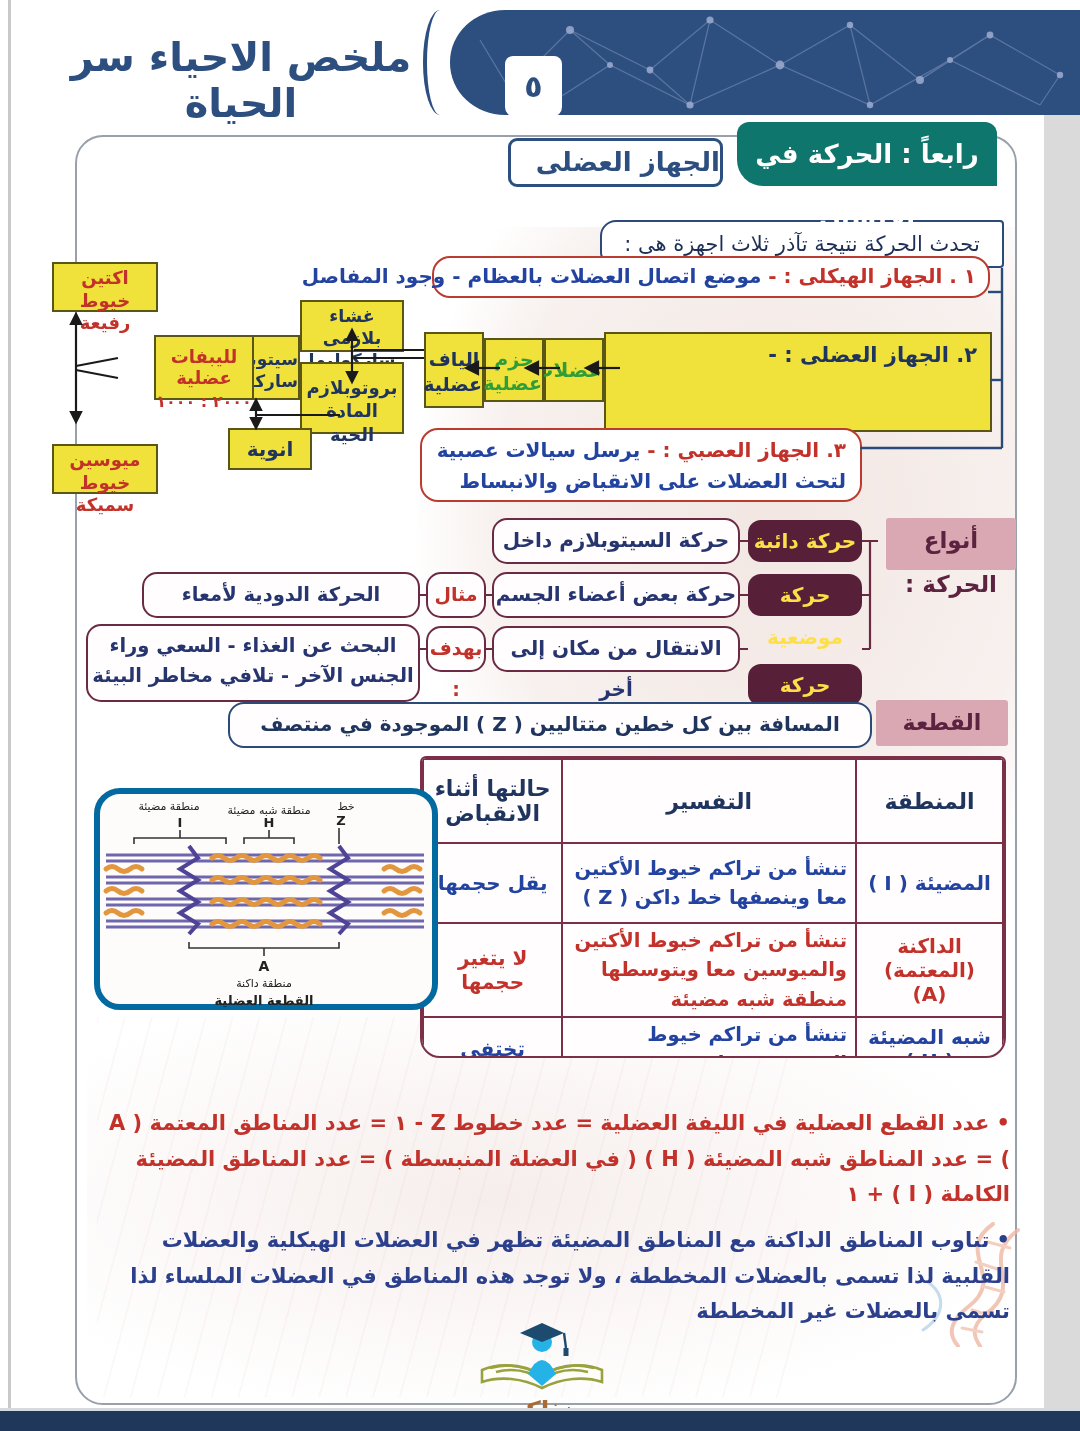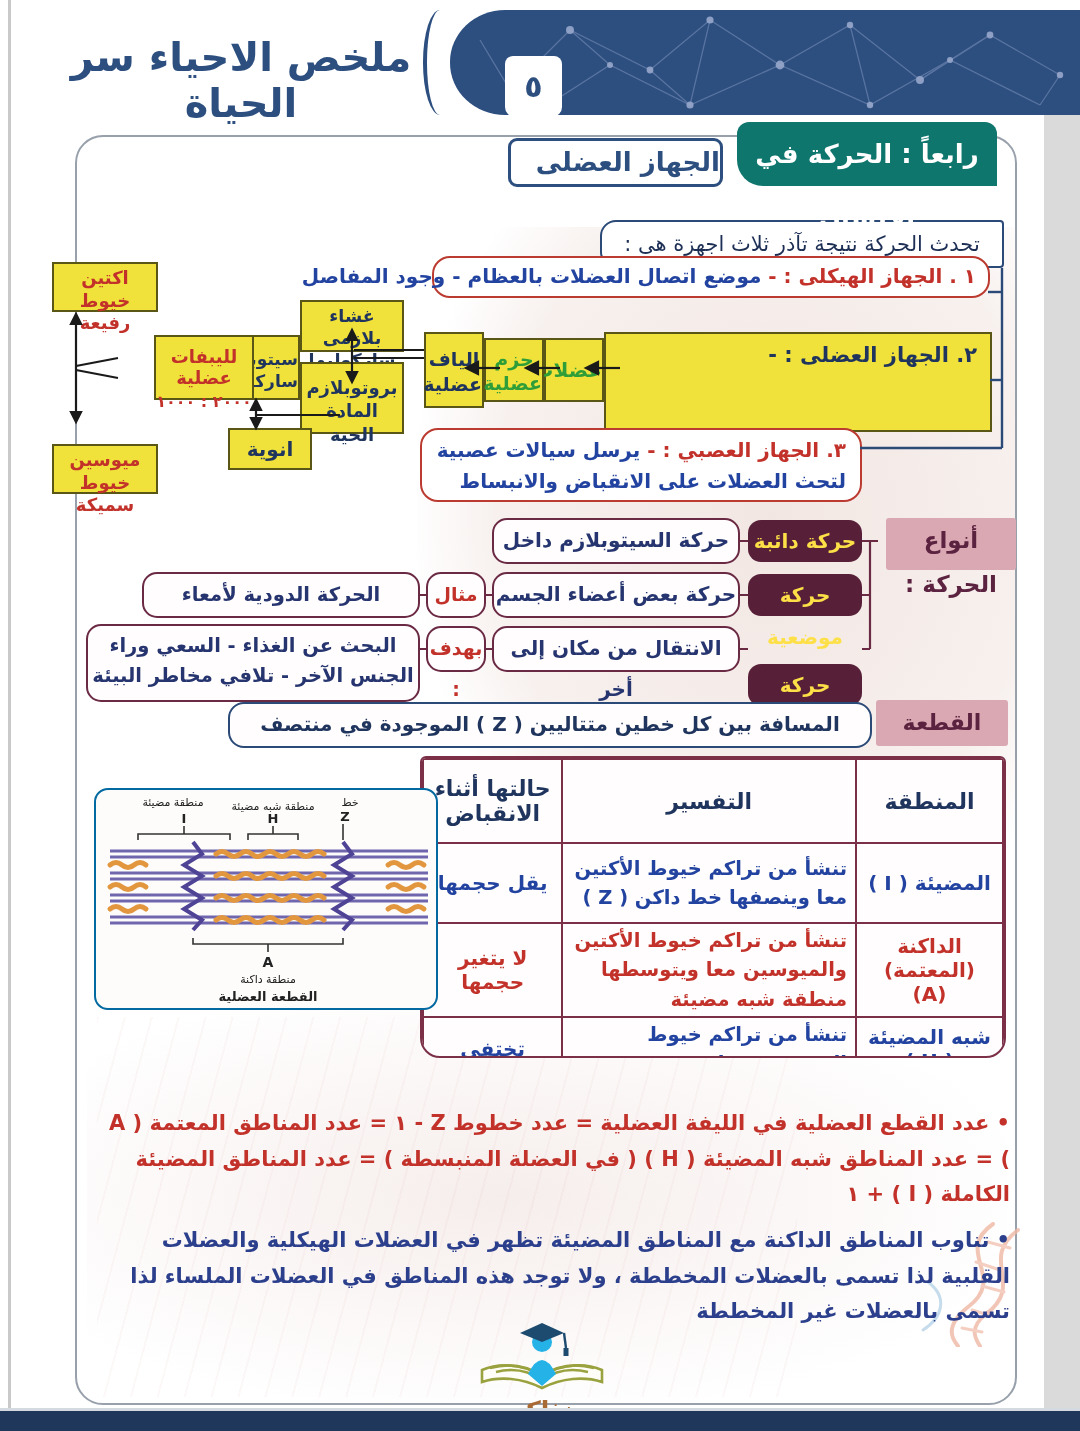--- a/index.html
+++ b/index.html
@@ -88,22 +88,22 @@
     border-radius:16px;z-index:2;color:#20355e;font-size:20px;font-weight:bold;text-align:center;line-height:40px;}
   .sa-tablewrap{left:420px;top:756px;width:586px;height:302px;z-index:2;border:2.5px solid #7b3048;
     border-radius:6px 6px 20px 20px;overflow:hidden;background:#fffdfd;}
   table.sa{border-collapse:collapse;width:100%;height:100%;}
   table.sa td,table.sa th{border:2px solid #7b3048;padding:2px 8px;}
   table.sa th{color:#20355e;font-size:22px;font-weight:bold;}
   .cell-region{text-align:center;font-size:20px;font-weight:bold;width:148px;}
   .cell-exp{text-align:right;font-size:19.5px;font-weight:bold;width:298px;padding:2px 12px;line-height:1.5;}
   .cell-state{text-align:center;font-size:20px;font-weight:bold;width:140px;}
   .c-blue{color:#2343a0;} .c-red{color:#c2322a;}
-  .sa-diagram{left:94px;top:788px;width:344px;height:222px;background:#fdfcfb;border:2px solid #0369a1;
-    border-radius:14px;z-index:2;}
+  .sa-diagram{left:94px;top:788px;width:344px;height:222px;background:#fdfcfb;border:6px solid #0369a1;
+    border-radius:26px;z-index:2;}
 
   
   .notes{left:95px;top:1106px;width:915px;z-index:2;font-weight:bold;font-size:21px;line-height:1.7;text-align:right;}
   .note{margin:0 0 10px 0;}
   .note::before{content:"• ";}
   .note-red{color:#c2322a;}
   .note-blue{color:#2b3f8c;}
 
   
   .logo{left:468px;top:1320px;width:148px;z-index:2;text-align:center;}

